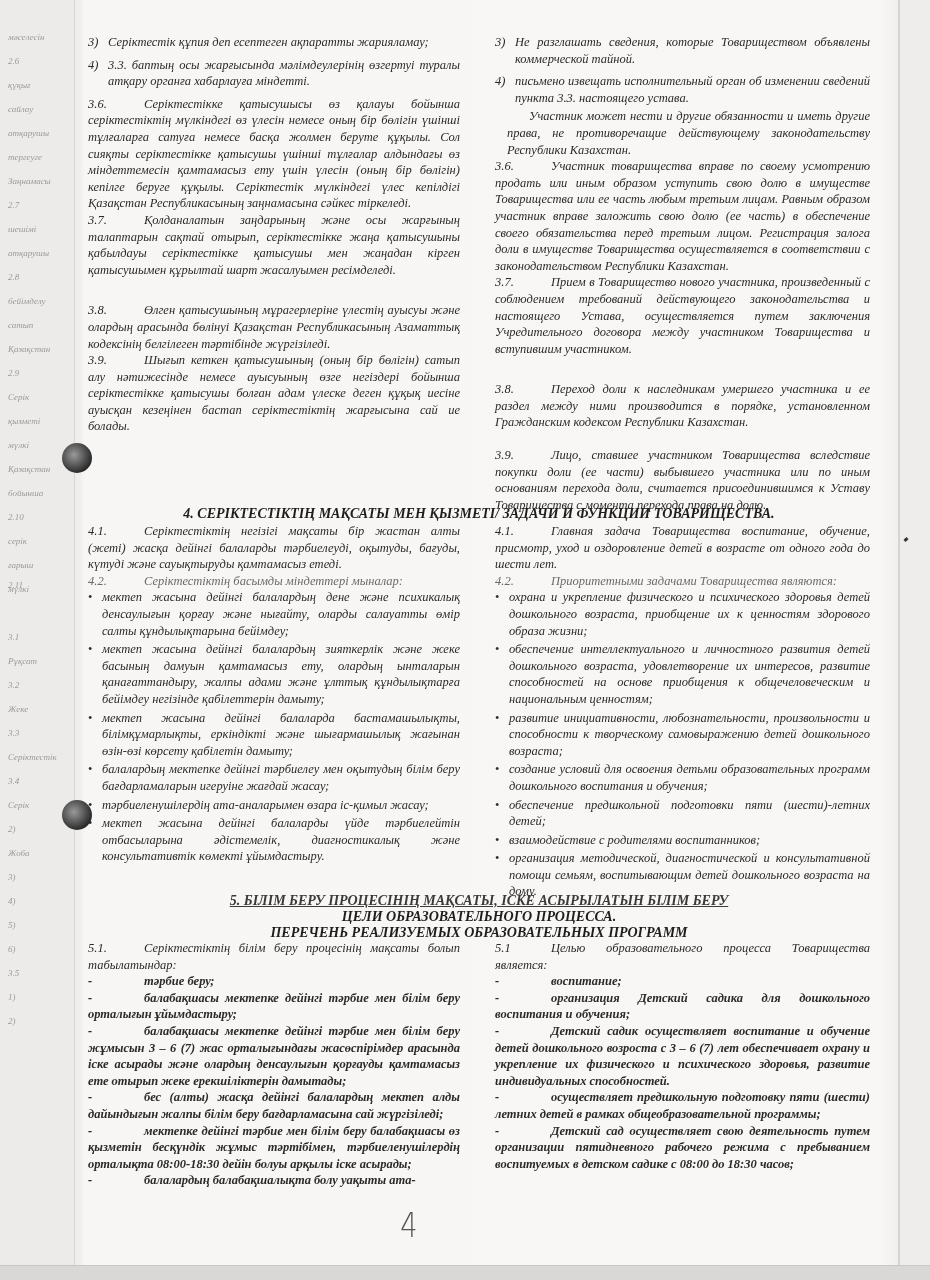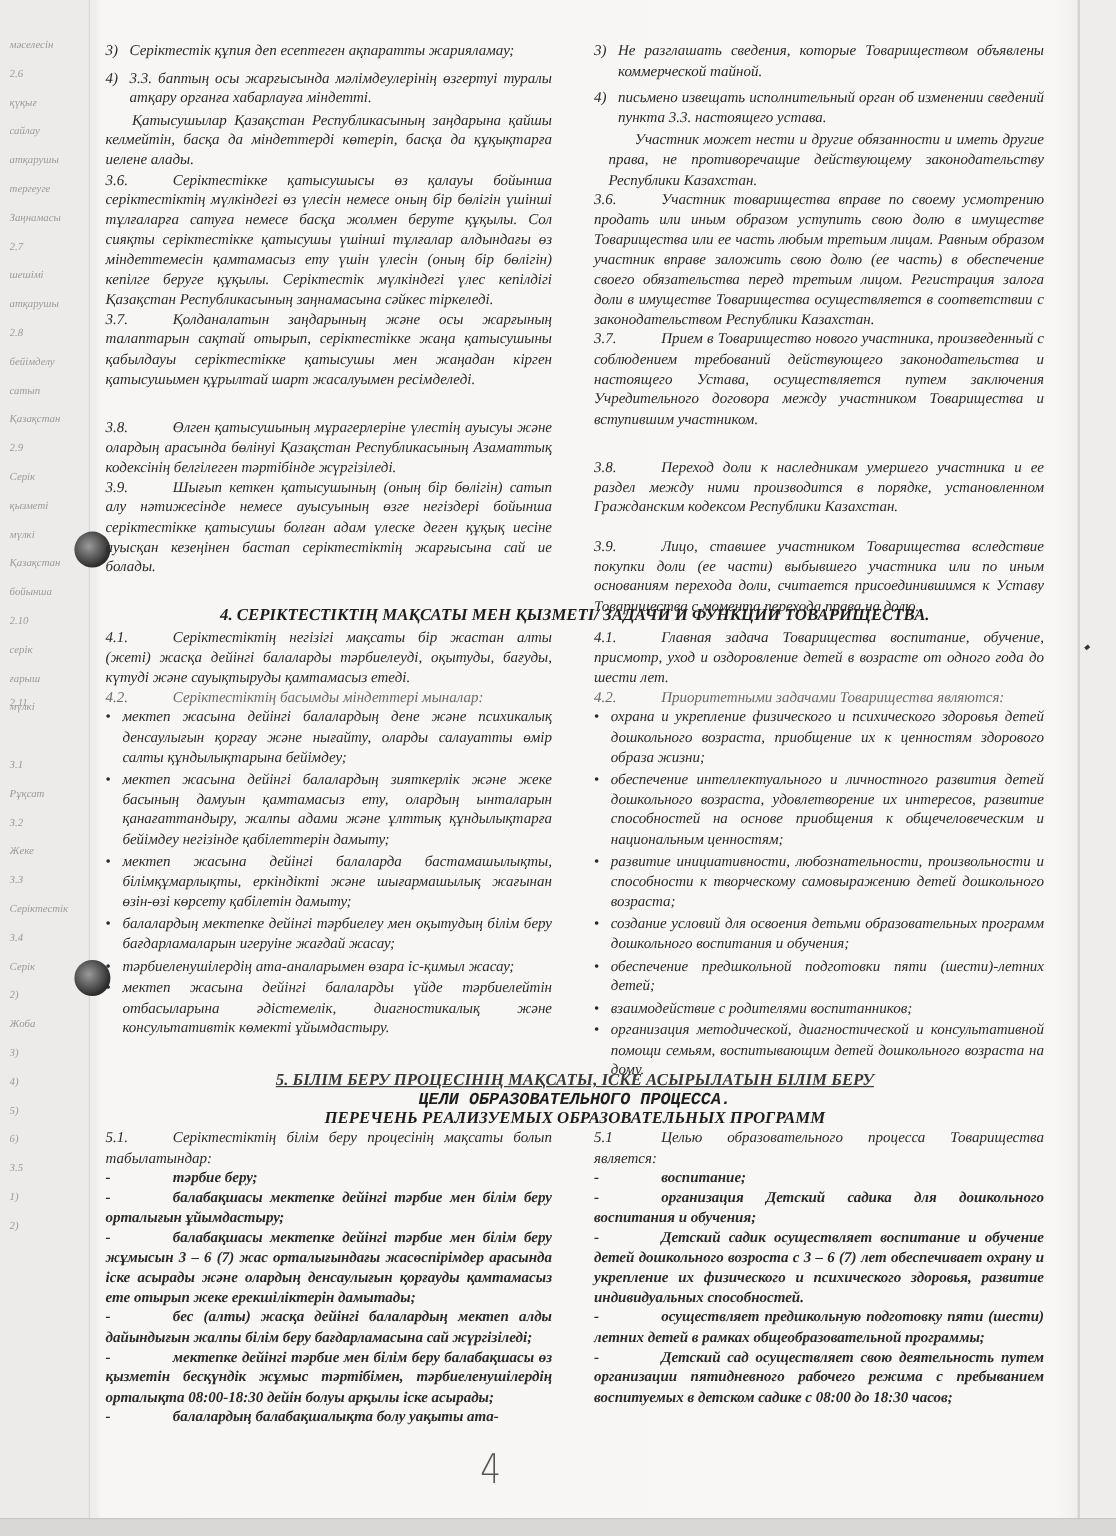--- a/index.html
+++ b/index.html
@@ -116,21 +116,20 @@
 
 <div class="punch" style="left:62px; top:443px;"></div>
 <div class="punch" style="left:62px; top:800px;"></div>
 <div class="pen-mark"></div>
 
 <div class="col left" style="top:34px;">
   <ul class="numlist">
     <li><span class="n">3)</span><span>Серіктестік құпия деп есептеген ақпаратты жарияламау;</span></li>
     <li><span class="n">4)</span><span>3.3. баптың осы жарғысында мәлімдеулерінің өзгертуі туралы атқару органға хабарлауға міндетті.</span></li>
   </ul>
-  <p class="p indent" style="margin-top:-4px;">Қатысушылар Қазақстан Республикасының заңдарына қайшы келмейтін, басқа да міндеттерді көтеріп, басқа да құқықтарға иелене алады.</p>
   <p class="p"><span class="num">3.6.</span><span>Серіктестікке қатысушысы өз қалауы бойынша серіктестіктің мүлкіндегі өз үлесін немесе оның бір бөлігін үшінші тұлғаларға сатуға немесе басқа жолмен беруте құқылы. Сол сияқты серіктестікке қатысушы үшінші тұлғалар алдындағы өз міндеттемесін қамтамасыз ету үшін үлесін (оның бір бөлігін) кепілге беруге құқылы. Серіктестік мүлкіндегі үлес кепілдігі Қазақстан Республикасының заңнамасына сәйкес тіркеледі.</span></p>
   <p class="p"><span class="num">3.7.</span><span>Қолданалатын заңдарының және осы жарғының талаптарын сақтай отырып, серіктестікке жаңа қатысушыны қабылдауы серіктестікке қатысушы мен жаңадан кірген қатысушымен құрылтай шарт жасалуымен ресімделеді.</span></p>
   <div style="height:24px"></div>
   <p class="p"><span class="num">3.8.</span><span>Өлген қатысушының мұрагерлеріне үлестің ауысуы және олардың арасында бөлінуі Қазақстан Республикасының Азаматтық кодексінің белгілеген тәртібінде жүргізіледі.</span></p>
   <p class="p"><span class="num">3.9.</span><span>Шығып кеткен қатысушының (оның бір бөлігін) сатып алу нәтижесінде немесе ауысуының өзге негіздері бойынша серіктестікке қатысушы болған адам үлеске деген құқық иесіне ауысқан кезеңінен бастап серіктестіктің жарғысына сай ие болады.</span></p>
 </div>
 
 <div class="col right" style="top:34px;">
   <ul class="numlist">
     <li><span class="n">3)</span><span>Не разглашать сведения, которые Товариществом объявлены коммерческой тайной.</span></li>
@@ -168,21 +167,21 @@
       <li>обеспечение интеллектуального и личностного развития детей дошкольного возраста, удовлетворение их интересов, развитие способностей на основе приобщения к общечеловеческим и национальным ценностям;</li>
       <li>развитие инициативности, любознательности, произвольности и способности к творческому самовыражению детей дошкольного возраста;</li>
       <li>создание условий для освоения детьми образовательных программ дошкольного воспитания и обучения;</li>
       <li>обеспечение предшкольной подготовки пяти (шести)-летних детей;</li>
       <li>взаимодействие с родителями воспитанников;</li>
       <li>организация методической, диагностической и консультативной помощи семьям, воспитывающим детей дошкольного возраста на дому.</li>
     </ul>
 </div>
 
 <div class="heading kz5" style="top:893px;">5. БІЛІМ БЕРУ ПРОЦЕСІНІҢ МАҚСАТЫ, ІСКЕ АСЫРЫЛАТЫН БІЛІМ БЕРУ</div>
-<div class="heading" style="top:909px;font-family:Liberation Mono, monospace;">ЦЕЛИ ОБРАЗОВАТЕЛЬНОГО ПРОЦЕССА.</div>
+<div class="heading" style="top:909px;">ЦЕЛИ ОБРАЗОВАТЕЛЬНОГО ПРОЦЕССА.</div>
 <div class="heading" style="top:925px;">ПЕРЕЧЕНЬ РЕАЛИЗУЕМЫХ ОБРАЗОВАТЕЛЬНЫХ ПРОГРАММ</div>
 
 <div class="col left" style="top:940px;">
   <p class="p"><span class="num">5.1.</span><span>Серіктестіктің білім беру процесінің мақсаты болып табылатындар:</span></p>
   <div id="kz-goals">
       <p class="dash-item bold"><span class="dash">-</span><span>тәрбие беру;</span></p>
       <p class="dash-item bold"><span class="dash">-</span><span>балабақшасы мектепке дейінгі тәрбие мен білім беру орталығын ұйымдастыру;</span></p>
       <p class="dash-item bold"><span class="dash">-</span><span>балабақшасы мектепке дейінгі тәрбие мен білім беру жұмысын 3 – 6 (7) жас орталығындағы жасөспірімдер арасында іске асырады және олардың денсаулығын қорғауды қамтамасыз ете отырып жеке ерекшіліктерін дамытады;</span></p>
       <p class="dash-item bold"><span class="dash">-</span><span>бес (алты) жасқа дейінгі балалардың мектеп алды дайындығын жалпы білім беру бағдарламасына сай жүргізіледі;</span></p>
       <p class="dash-item bold"><span class="dash">-</span><span>мектепке дейінгі тәрбие мен білім беру балабақшасы өз қызметін бесқүндік жұмыс тәртібімен, тәрбиеленушілердің орталықта 08:00-18:30 дейін болуы арқылы іске асырады;</span></p>

